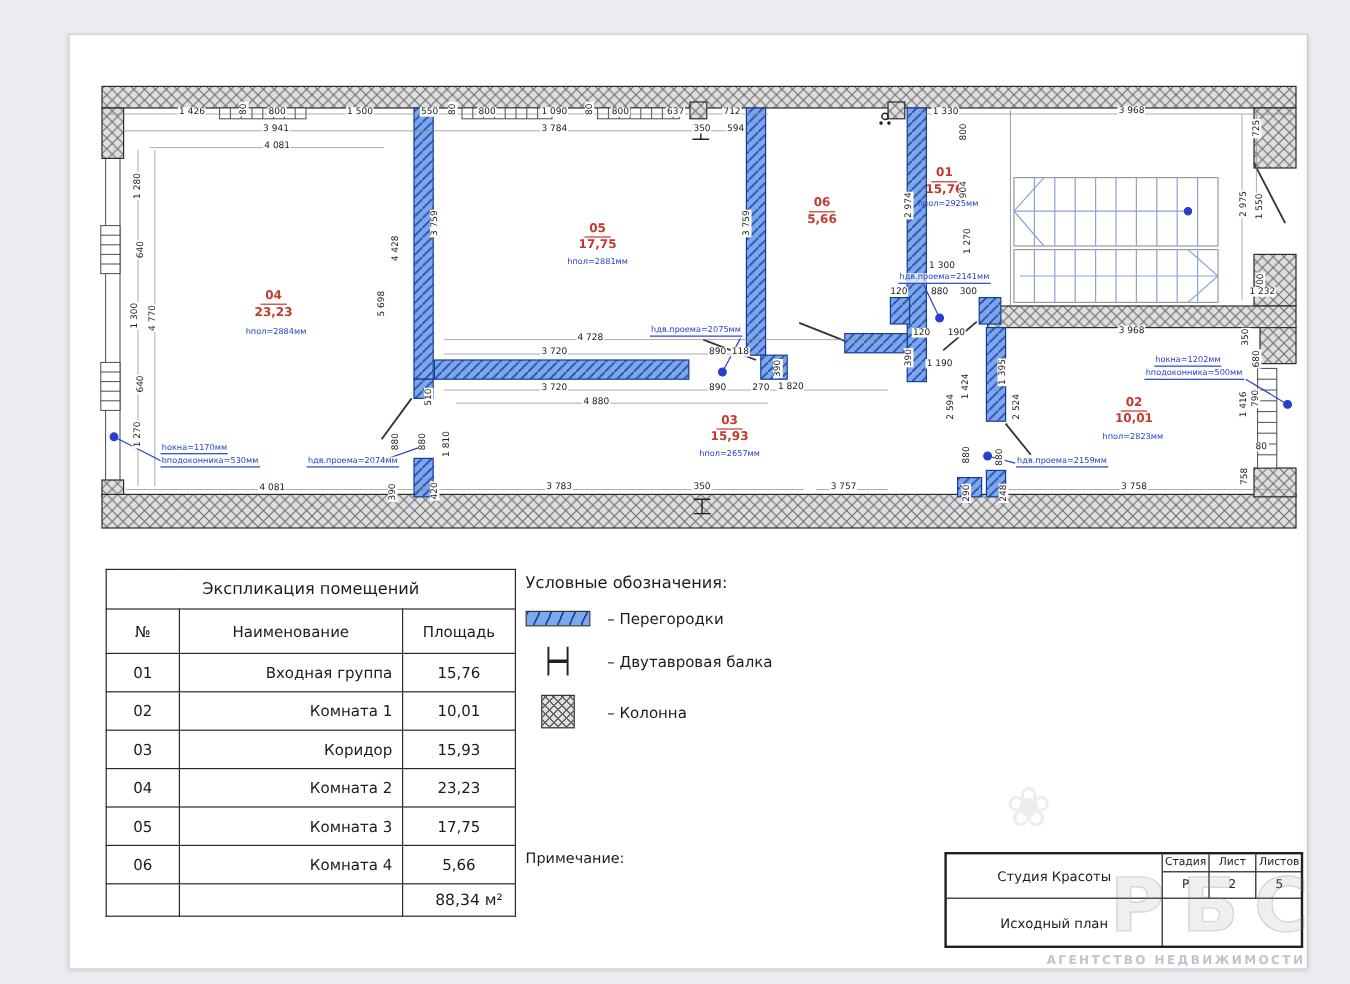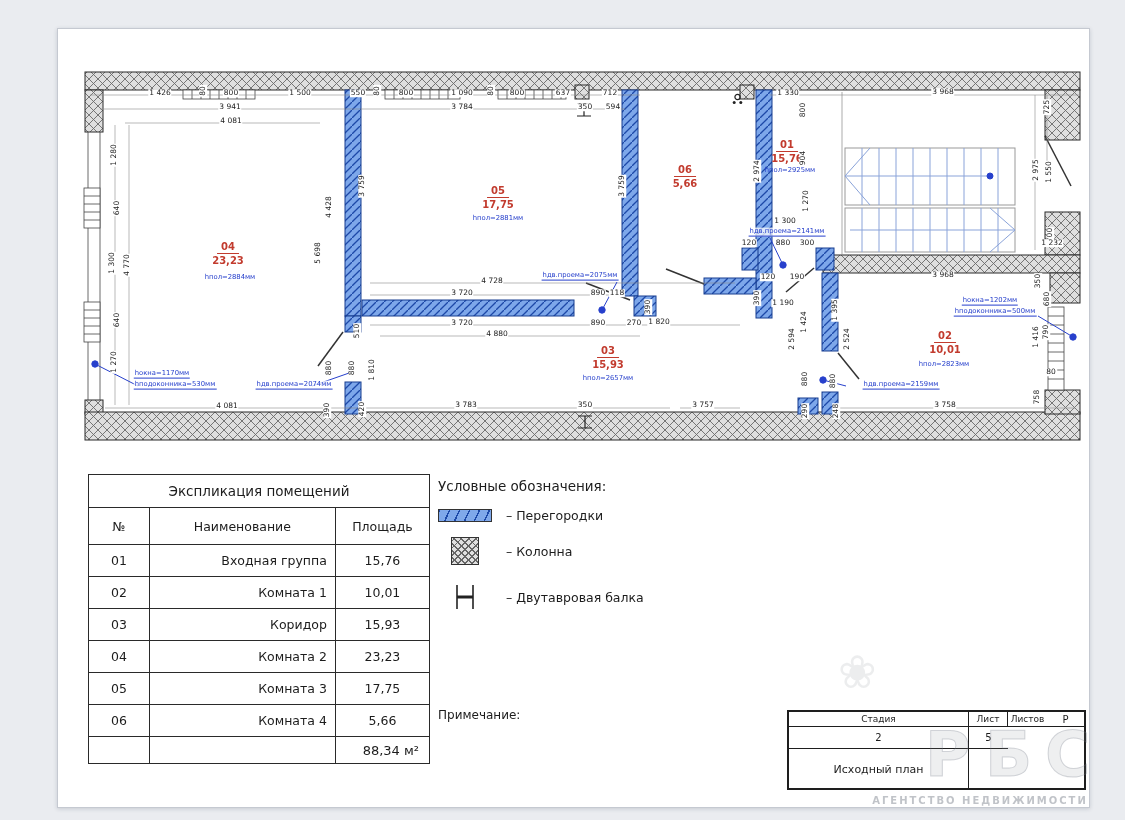--- a/index.html
+++ b/index.html
@@ -298,21 +298,21 @@
     <span class="pl" style="left: 943px; top: 275px;">3 968</span>
     <span class="pl r" style="left: 1038px; top: 281px;">350</span>
     <span class="pl r" style="left: 1047px; top: 299px;">680</span>
     <span class="pl r" style="left: 1036px; top: 337px;">1 416</span>
     <span class="pl r" style="left: 1046px; top: 332px;">790</span>
     <span class="pl" style="left: 1051px; top: 372px;">80</span>
     <span class="pl r" style="left: 1037px; top: 397px;">758</span>
     <span class="pl" style="left: 945px; top: 405px;">3 758</span>
     <span class="pl hu" style="left: 990px; top: 301px;">hокна=1202мм</span>
     <span class="pl hu" style="left: 995px; top: 312px;">hподоконника=500мм</span>
-    <span class="pl hu" style="left: 885px; top: 385px; margin-left: 16px;">hдв.проема=2159мм</span>
+    <span class="pl hu" style="left: 885px; top: 385px;">hдв.проема=2159мм</span>
     <span class="pl" style="left: 492px; top: 281px;">4 728</span>
     <span class="pl hu" style="left: 580px; top: 276px;">hдв.проема=2075мм</span>
     <span class="pl" style="left: 462px; top: 293px;">3 720</span>
     <span class="pl" style="left: 598px; top: 293px;">890</span>
     <span class="pl" style="left: 617px; top: 293px;">118</span>
     <span class="pl" style="left: 462px; top: 323px;">3 720</span>
     <span class="pl" style="left: 598px; top: 323px;">890</span>
     <span class="pl" style="left: 634px; top: 323px;">270</span>
     <span class="pl" style="left: 497px; top: 334px;">4 880</span>
     <span class="pl" style="left: 659px; top: 322px;">1 820</span>
@@ -383,43 +383,44 @@
 </table>
 
 <div class="legend">
   <div class="lg-title">Условные обозначения:</div>
   <div class="lg-row">
     <span class="sw-wrap">
         <span class="sw-part"></span>
       </span>
     <span class="lg-label">– Перегородки</span>
   </div>
-  <div class="lg-row" style="margin-bottom:18px;">
-    <span class="sw-wrap center">
-        <span class="sw-col"></span>
-      </span>
-    <span class="lg-label">– Колонна</span>
-  </div>
   <div class="lg-row">
     <span class="sw-wrap center">
       <svg width="26" height="28" viewBox="0 0 26 28">
         <line x1="5" y1="2" x2="5" y2="26" stroke="#222" stroke-width="1.6"></line>
         <line x1="21" y1="2" x2="21" y2="26" stroke="#222" stroke-width="1.6"></line>
         <line x1="5" y1="14" x2="21" y2="14" stroke="#222" stroke-width="3"></line>
       </svg>
     </span>
     <span class="lg-label">– Двутавровая балка</span>
   </div>
+  <div class="lg-row" style="margin-bottom:18px;">
+    <span class="sw-wrap center">
+        <span class="sw-col"></span>
+      </span>
+    <span class="lg-label">– Колонна</span>
+  </div>
 </div>
 
 <div class="note">
   <div class="nt-label">Примечание:</div>
 </div>
 
 <div class="tblock">
+  <div class="tb-project">Студия Красоты</div>
   <div class="tb-h">Стадия</div>
   <div class="tb-h">Лист</div>
   <div class="tb-h no-r">Листов</div>
   <div class="tb-v">Р</div>
   <div class="tb-v">2</div>
   <div class="tb-v no-r">5</div>
   <div class="tb-doc">Исходный план</div>
   <div class="tb-empty"></div>
 </div>
 

